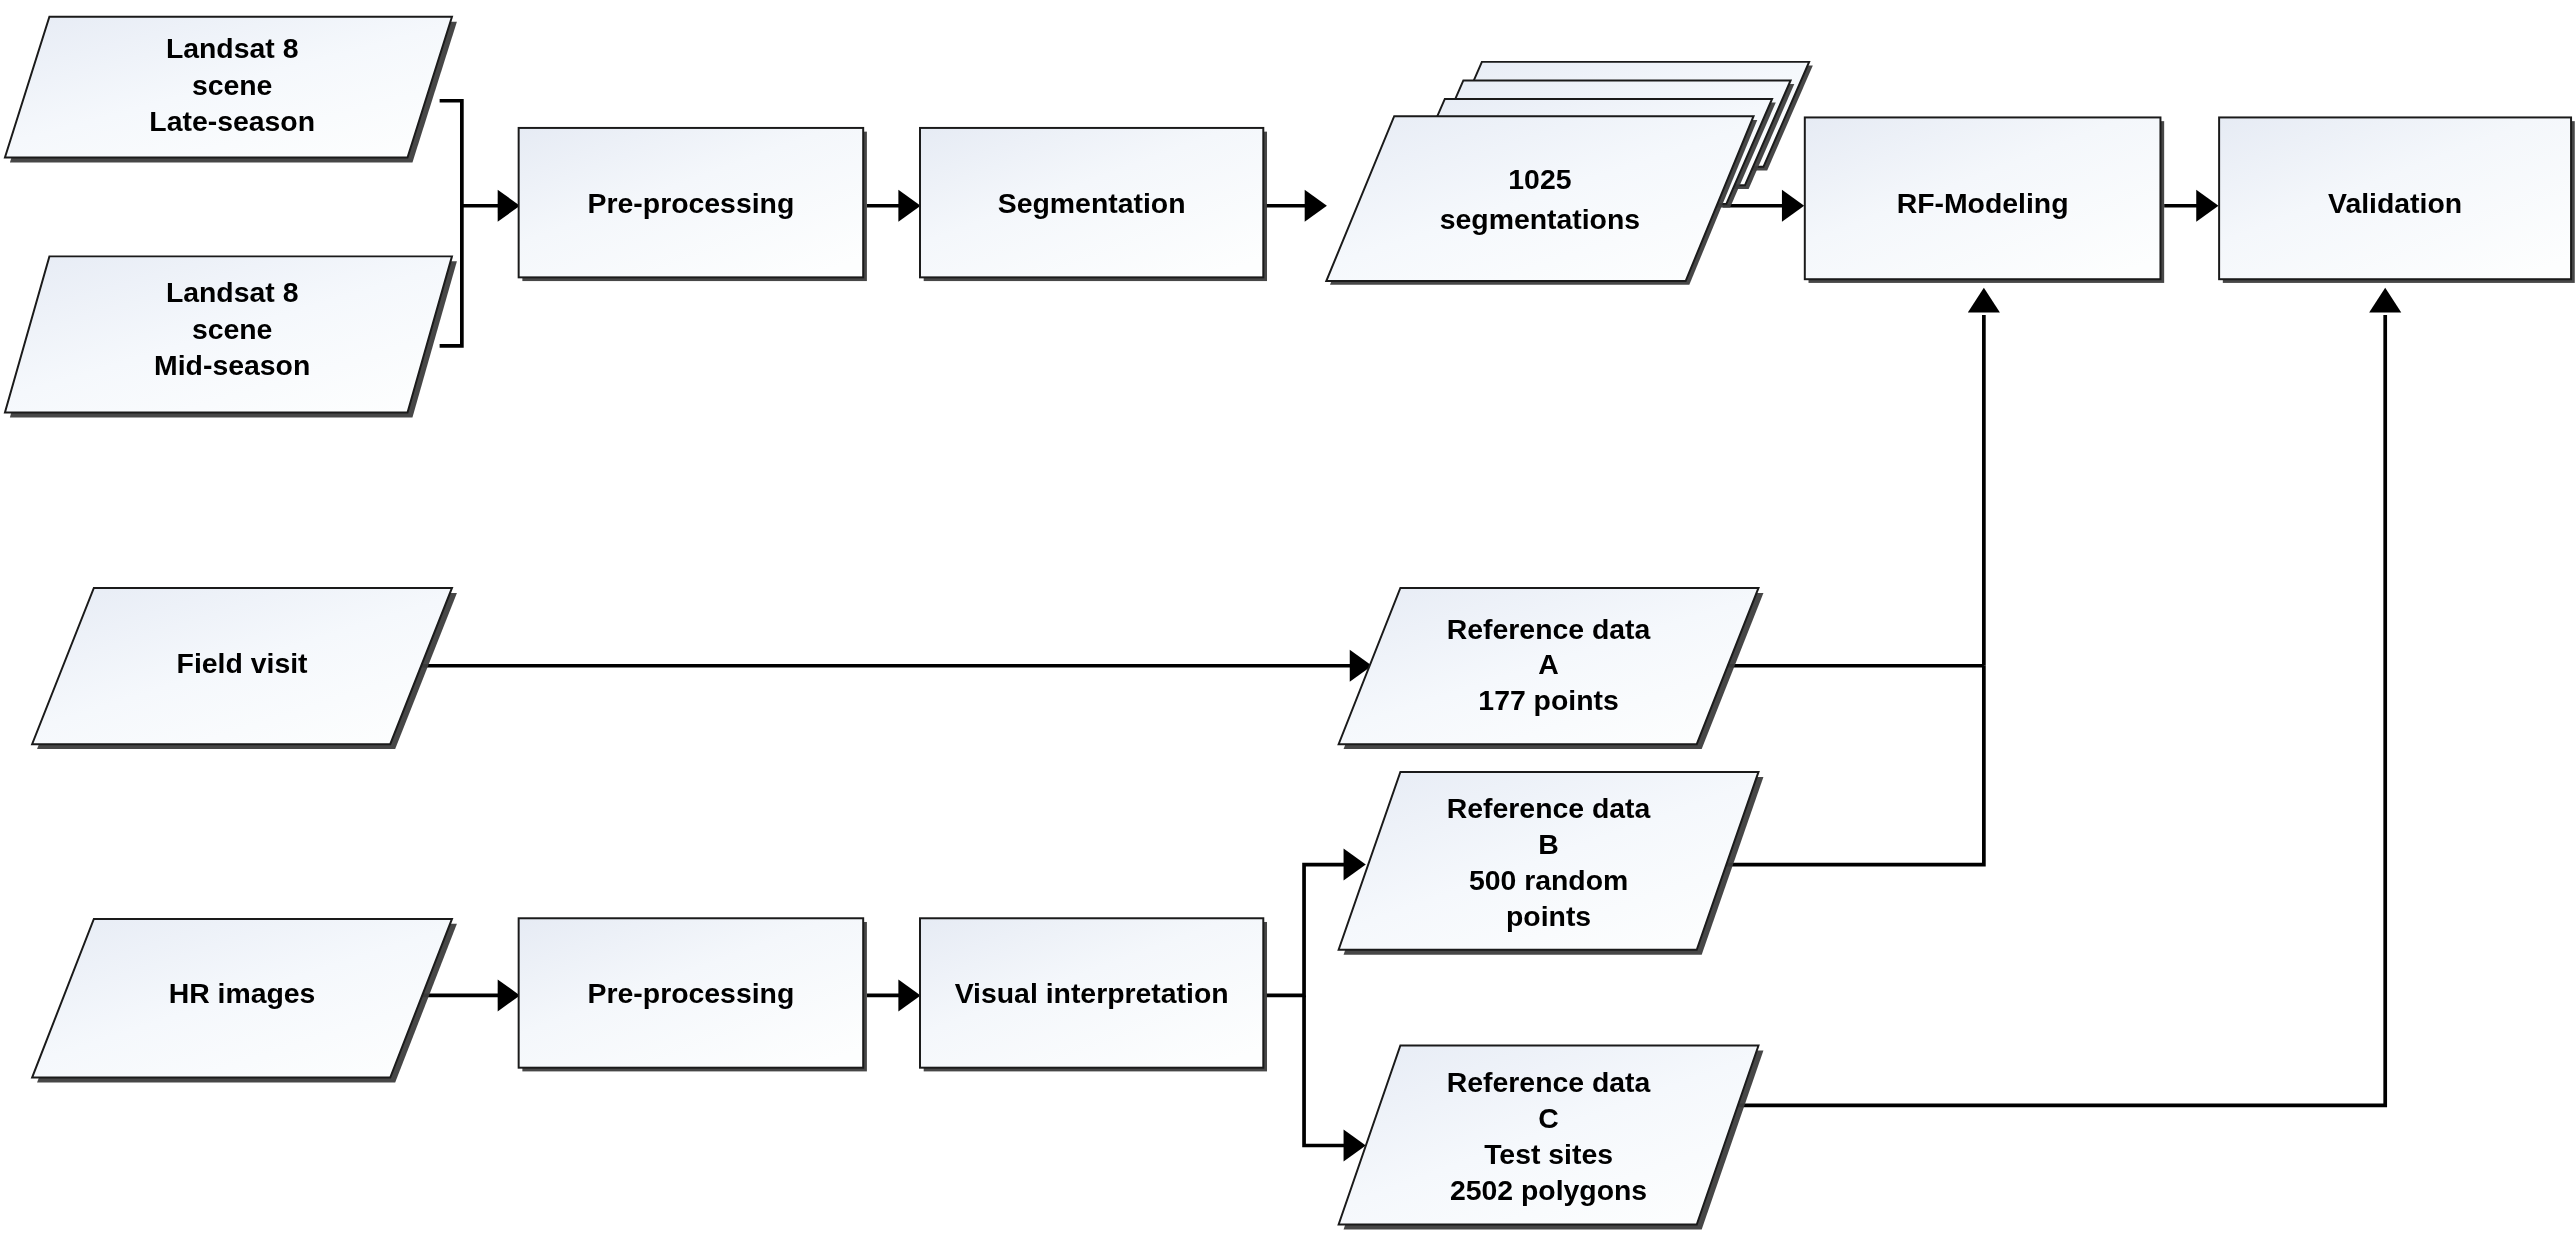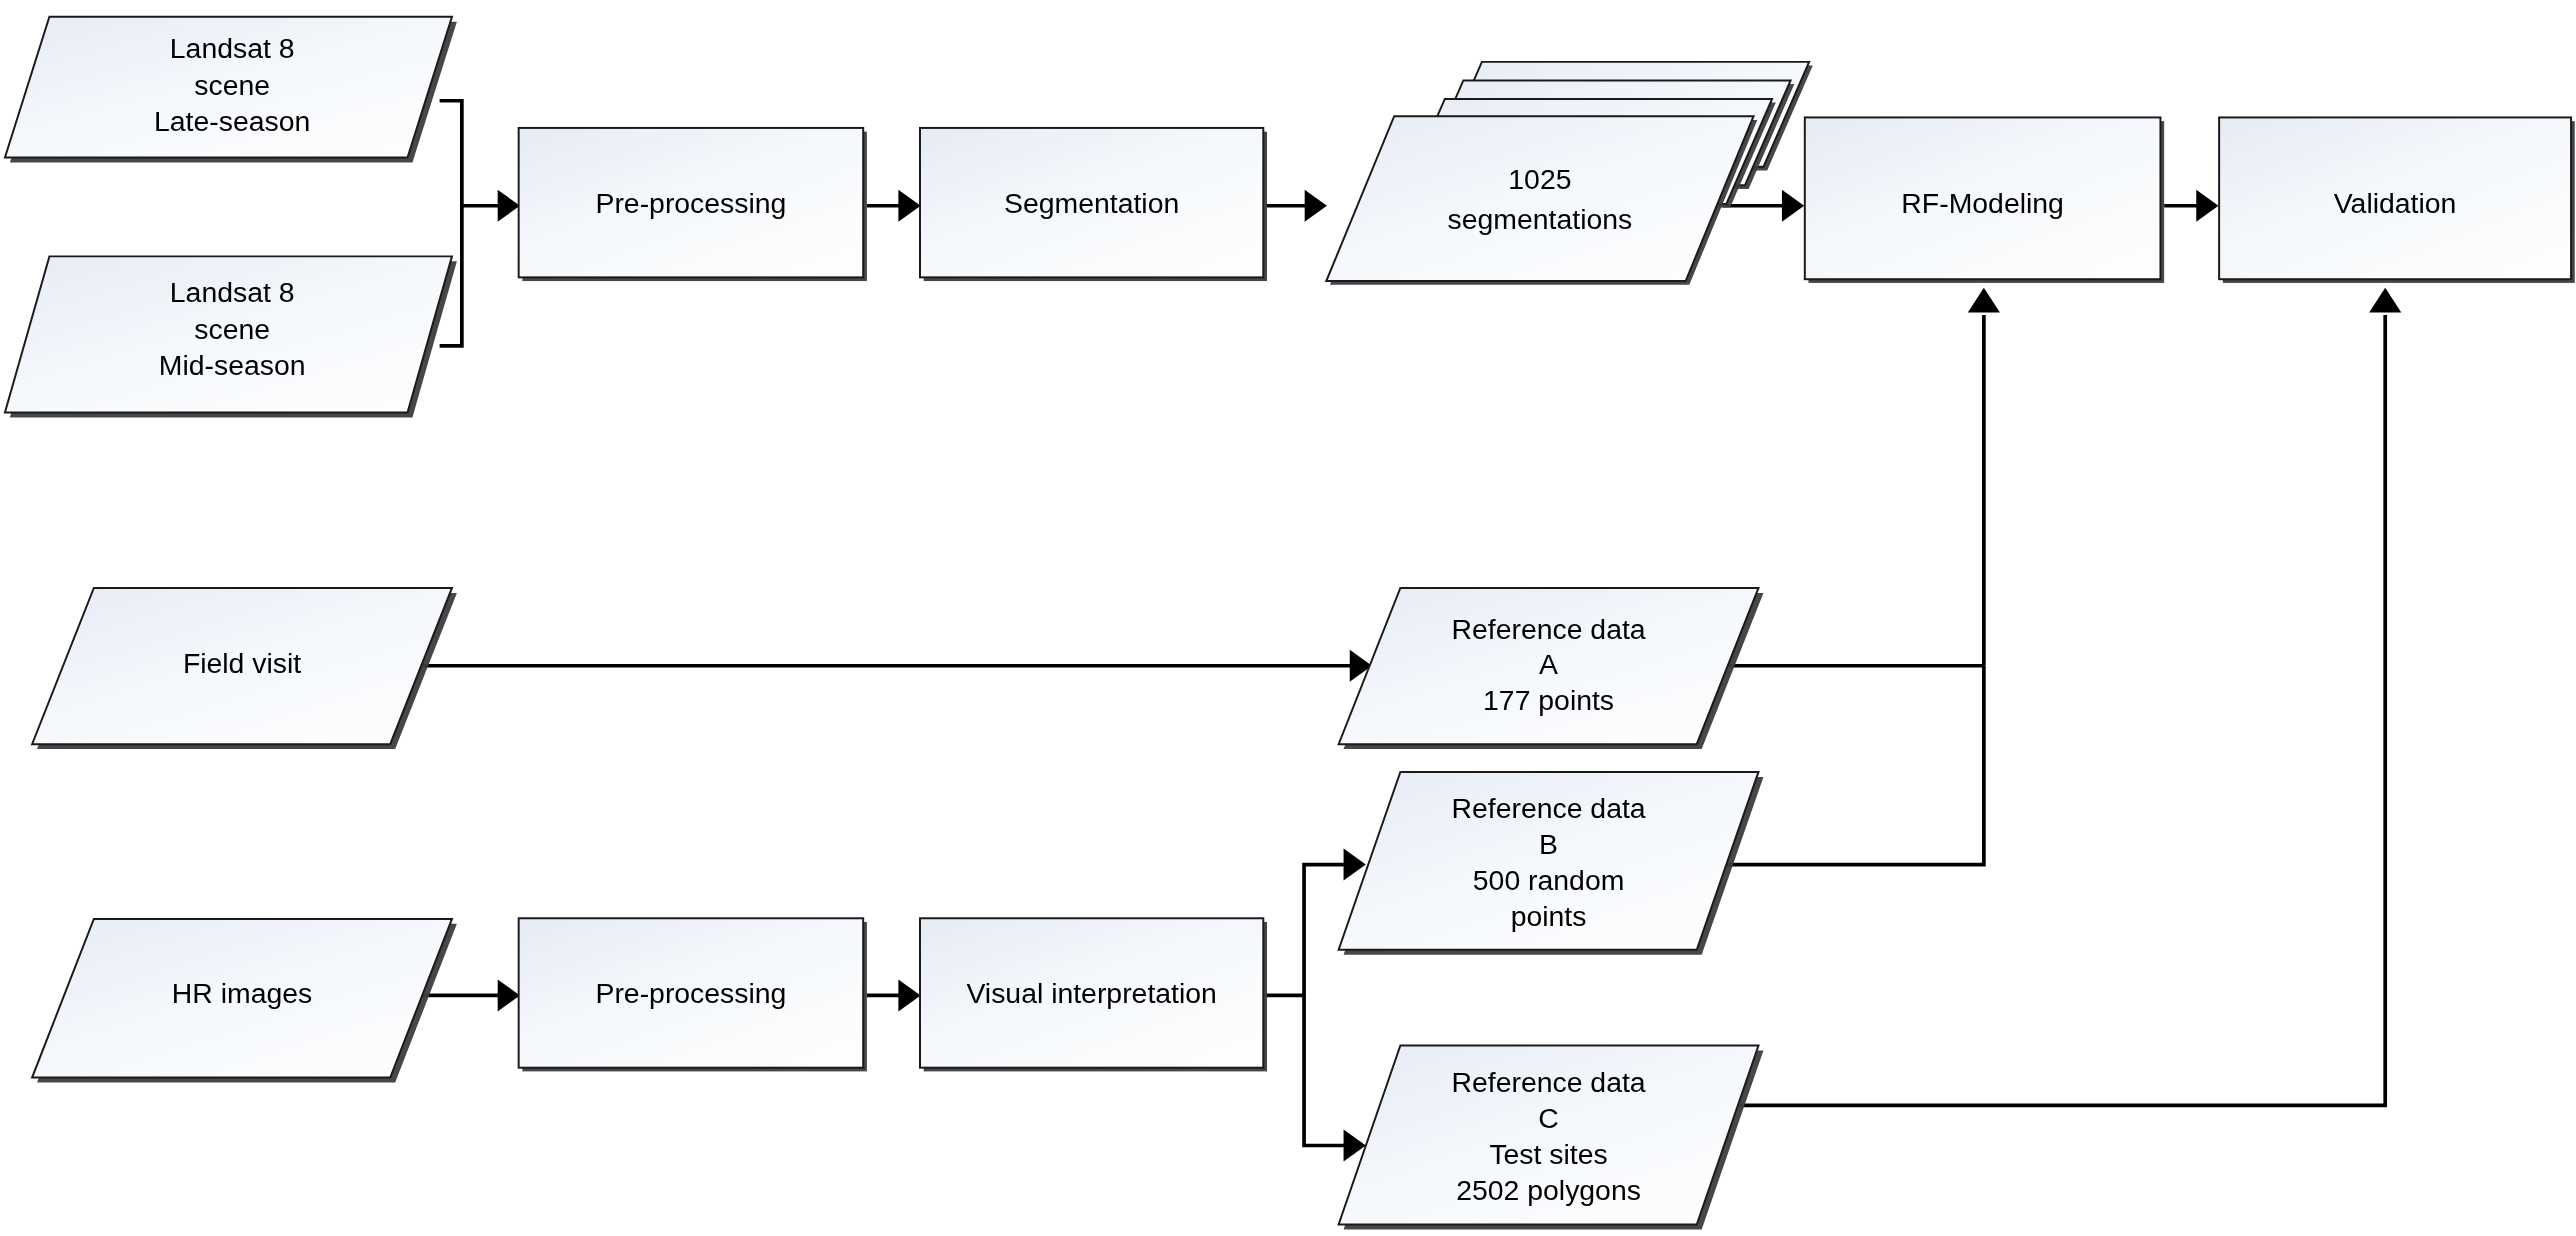--- a/index.html
+++ b/index.html
@@ -7,20 +7,21 @@
     padding: 0;
     background: #ffffff;
   }
   #canvas-wrap {
     position: relative;
     width: 2576px;
     height: 1237px;
     background: #ffffff;
     overflow: hidden;
     font-family: "Liberation Sans", sans-serif;
+    font-weight: bold;
   }
   svg.flow {
     position: absolute;
     inset: 0;
     width: 2576px;
     height: 1237px;
     display: block;
   }
   .node-label {
     font-family: "Liberation Sans", sans-serif;

